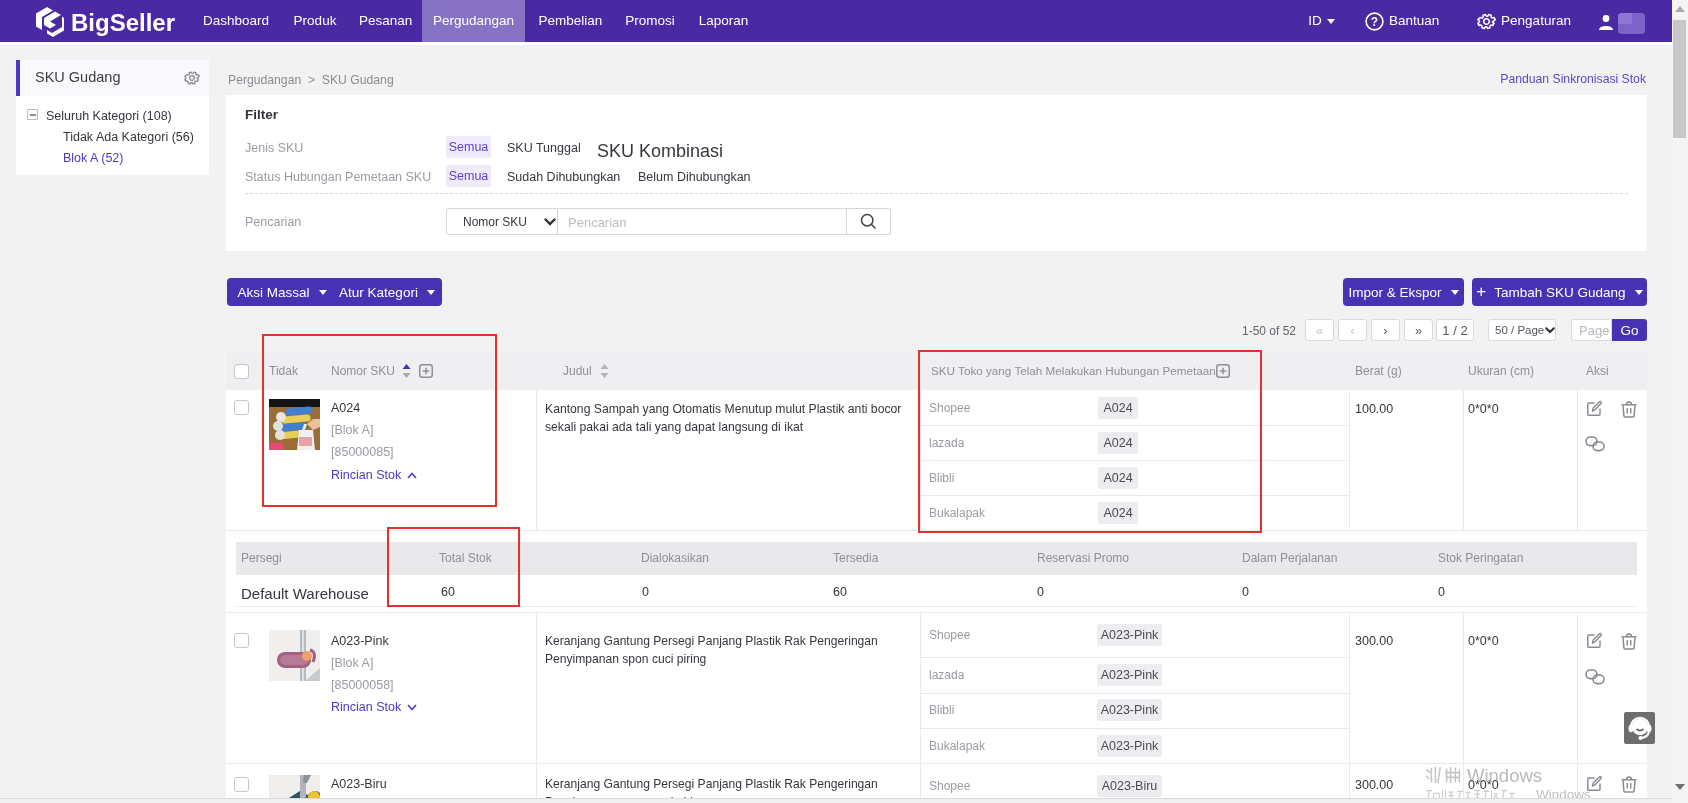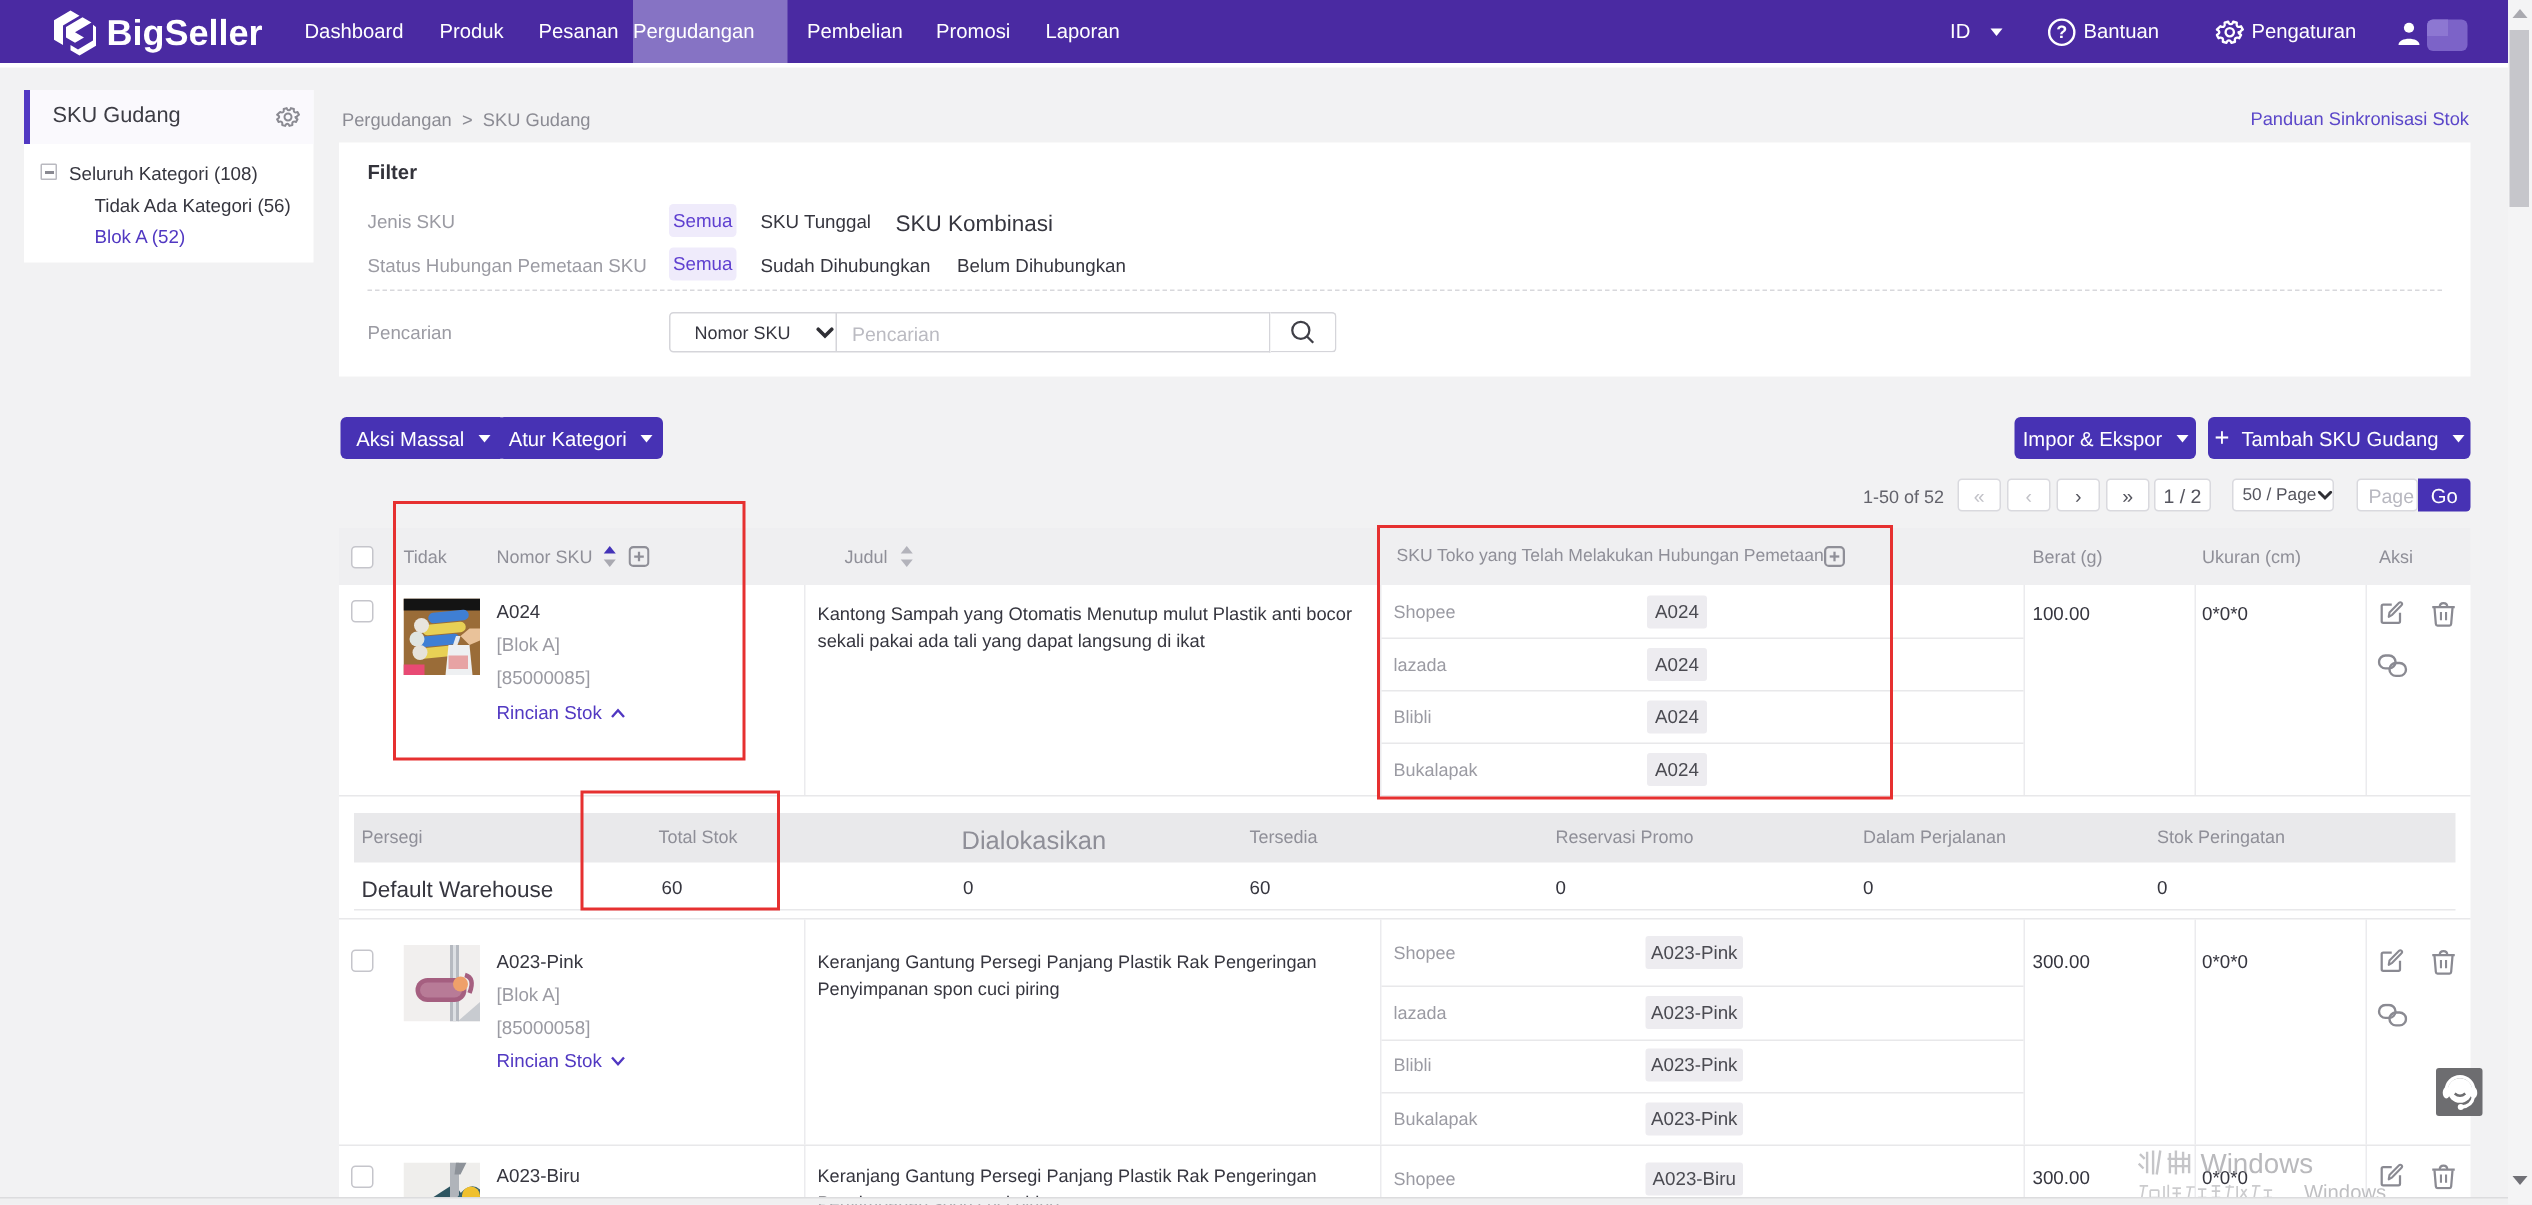--- a/index.html
+++ b/index.html
@@ -10,21 +10,21 @@
 .g{color:#9b9ba3}.d{color:#36363f}.p{color:#5138c2}.h{color:#8f8f98}
 .chip{position:absolute;background:#edecf0;border-radius:2px;color:#4b4b52;font-size:12.5px;display:flex;align-items:center;justify-content:center}
 .pchip{position:absolute;background:#efebfb;border-radius:3px;color:#5e3fd0;font-size:12.5px;display:flex;align-items:center;justify-content:center}
 .btn{position:absolute;background:#4732b4;border-radius:4px;color:#fff;font-size:13.5px;display:flex;align-items:center;justify-content:center}
 .cb{position:absolute;width:15px;height:15px;border:1.5px solid #c5c5cb;border-radius:3px;background:#fff}
 .vline{position:absolute;width:1px;background:#ebebee}
 .hline{position:absolute;height:1px;background:#e8e8ea}
 .caret{display:inline-block;width:0;height:0;border-left:4.5px solid transparent;border-right:4.5px solid transparent;border-top:5px solid #fff;margin-left:9px}
 .pagebox{position:absolute;background:#fff;border:1px solid #d9d9de;border-radius:3px;display:flex;align-items:center;justify-content:center;font-size:13px;color:#55555e}
 .red{position:absolute;border:2px solid #e63030}
-.navitem{position:absolute;color:#fff;font-size:13.5px;line-height:42px;}
+.navitem{position:absolute;color:#fff;font-size:13.5px;line-height:42px;text-align:center}
 </style>
 </head>
 <body>
 
 <div class="a" style="left:0;top:0;width:1672px;height:42px;background:#4a2aa2"></div>
 <div class="a" style="left:422px;top:0;width:103px;height:42px;background:#8673c4"></div>
 
 <svg class="a" style="left:33px;top:5px" width="34" height="34" viewBox="0 0 34 34">
 <path d="M14 2 L20 5.5 L9 12 L9 25 L3 21.5 L3 8.5 Z" fill="#fff"></path>
 <path d="M22 6.5 L28 10 L17 16.5 L23 20 L17 23.5 L11 20 L11 13 Z" fill="#fff"></path>
@@ -77,21 +77,21 @@
 <div class="a" style="left:29.5px;top:114px;width:6px;height:1.5px;background:#8a8a92"></div>
 <div class="t d" style="left:46px;top:109px;font-size:12.5px">Seluruh Kategori (108)</div>
 <div class="t d" style="left:63px;top:130px;font-size:12.5px">Tidak Ada Kategori (56)</div>
 <div class="t p" style="left:63px;top:151px;font-size:12.5px">Blok A (52)</div>
 
 <div class="a" style="left:226px;top:95px;width:1421px;height:156px;background:#fff"></div>
 <div class="t" style="left:245px;top:107px;font-size:13.5px;font-weight:700;color:#33333b">Filter</div>
 <div class="t g" style="left:245px;top:141px;font-size:12.5px">Jenis SKU</div>
 <div class="pchip" style="left:446px;top:136px;width:45px;height:22px">Semua</div>
 <div class="t d" style="left:507px;top:141px;font-size:12.5px">SKU Tunggal</div>
-<div class="t d" style="left:597px;top:141px;font-size:15px">SKU Kombinasi</div>
+<div class="t d" style="left:597px;top:141px;font-size:18px">SKU Kombinasi</div>
 <div class="t g" style="left:245px;top:170px;font-size:12.5px">Status Hubungan Pemetaan SKU</div>
 <div class="pchip" style="left:446px;top:165px;width:45px;height:22px">Semua</div>
 <div class="t d" style="left:507px;top:170px;font-size:12.5px">Sudah Dihubungkan</div>
 <div class="t d" style="left:638px;top:170px;font-size:12.5px">Belum Dihubungkan</div>
 <div class="a" style="left:245px;top:193px;width:1383px;height:0;border-top:1px dashed #d8d8dc"></div>
 <div class="t g" style="left:245px;top:215px;font-size:12.5px">Pencarian</div>
 <div class="a" style="left:446px;top:208px;width:112px;height:27px;background:#fff;border:1px solid #d5d5da;border-radius:3px 0 0 3px"></div>
 <div class="t d" style="left:463px;top:215px;font-size:12px">Nomor SKU</div>
 <svg class="a" style="left:544px;top:218px" width="12" height="8" viewBox="0 0 12 8">
     <path d="M1.5 1.5 L6 6 L10.5 1.5" fill="none" stroke="#2f2f35" stroke-width="2.4" stroke-linecap="round"></path>
@@ -212,21 +212,21 @@
   </svg>
 <svg class="a" style="left:1585px;top:436px" width="20" height="16" viewBox="0 0 20 16">
     <rect x="1" y="1" width="11" height="8.6" rx="4.3" fill="none" stroke="#8a8a92" stroke-width="1.6"></rect>
     <rect x="8" y="6" width="11" height="8.6" rx="4.3" fill="none" stroke="#8a8a92" stroke-width="1.6"></rect>
   </svg>
 <div class="hline" style="left:226px;top:529.5px;width:1421px"></div>
 
 <div class="a" style="left:236px;top:542px;width:1401px;height:33px;background:#e9e9eb"></div>
 <div class="t h" style="left:241px;top:551px;font-size:12px">Persegi</div>
 <div class="t h" style="left:439px;top:551px;font-size:12px">Total Stok</div>
-<div class="t h" style="left:641px;top:551px;font-size:17px">Dialokasikan</div>
+<div class="t h" style="left:641px;top:551px;font-size:12px">Dialokasikan</div>
 <div class="t h" style="left:833px;top:551px;font-size:12px">Tersedia</div>
 <div class="t h" style="left:1037px;top:551px;font-size:12px">Reservasi Promo</div>
 <div class="t h" style="left:1242px;top:551px;font-size:12px">Dalam Perjalanan</div>
 <div class="t h" style="left:1438px;top:551px;font-size:12px">Stok Peringatan</div>
 <div class="t d" style="left:241px;top:585px;font-size:15px">Default Warehouse</div>
 <div class="t d" style="left:441px;top:585px;font-size:12.5px">60</div>
 <div class="t d" style="left:642px;top:585px;font-size:12.5px">0</div>
 <div class="t d" style="left:833px;top:585px;font-size:12.5px">60</div>
 <div class="t d" style="left:1037px;top:585px;font-size:12.5px">0</div>
 <div class="t d" style="left:1242px;top:585px;font-size:12.5px">0</div>

